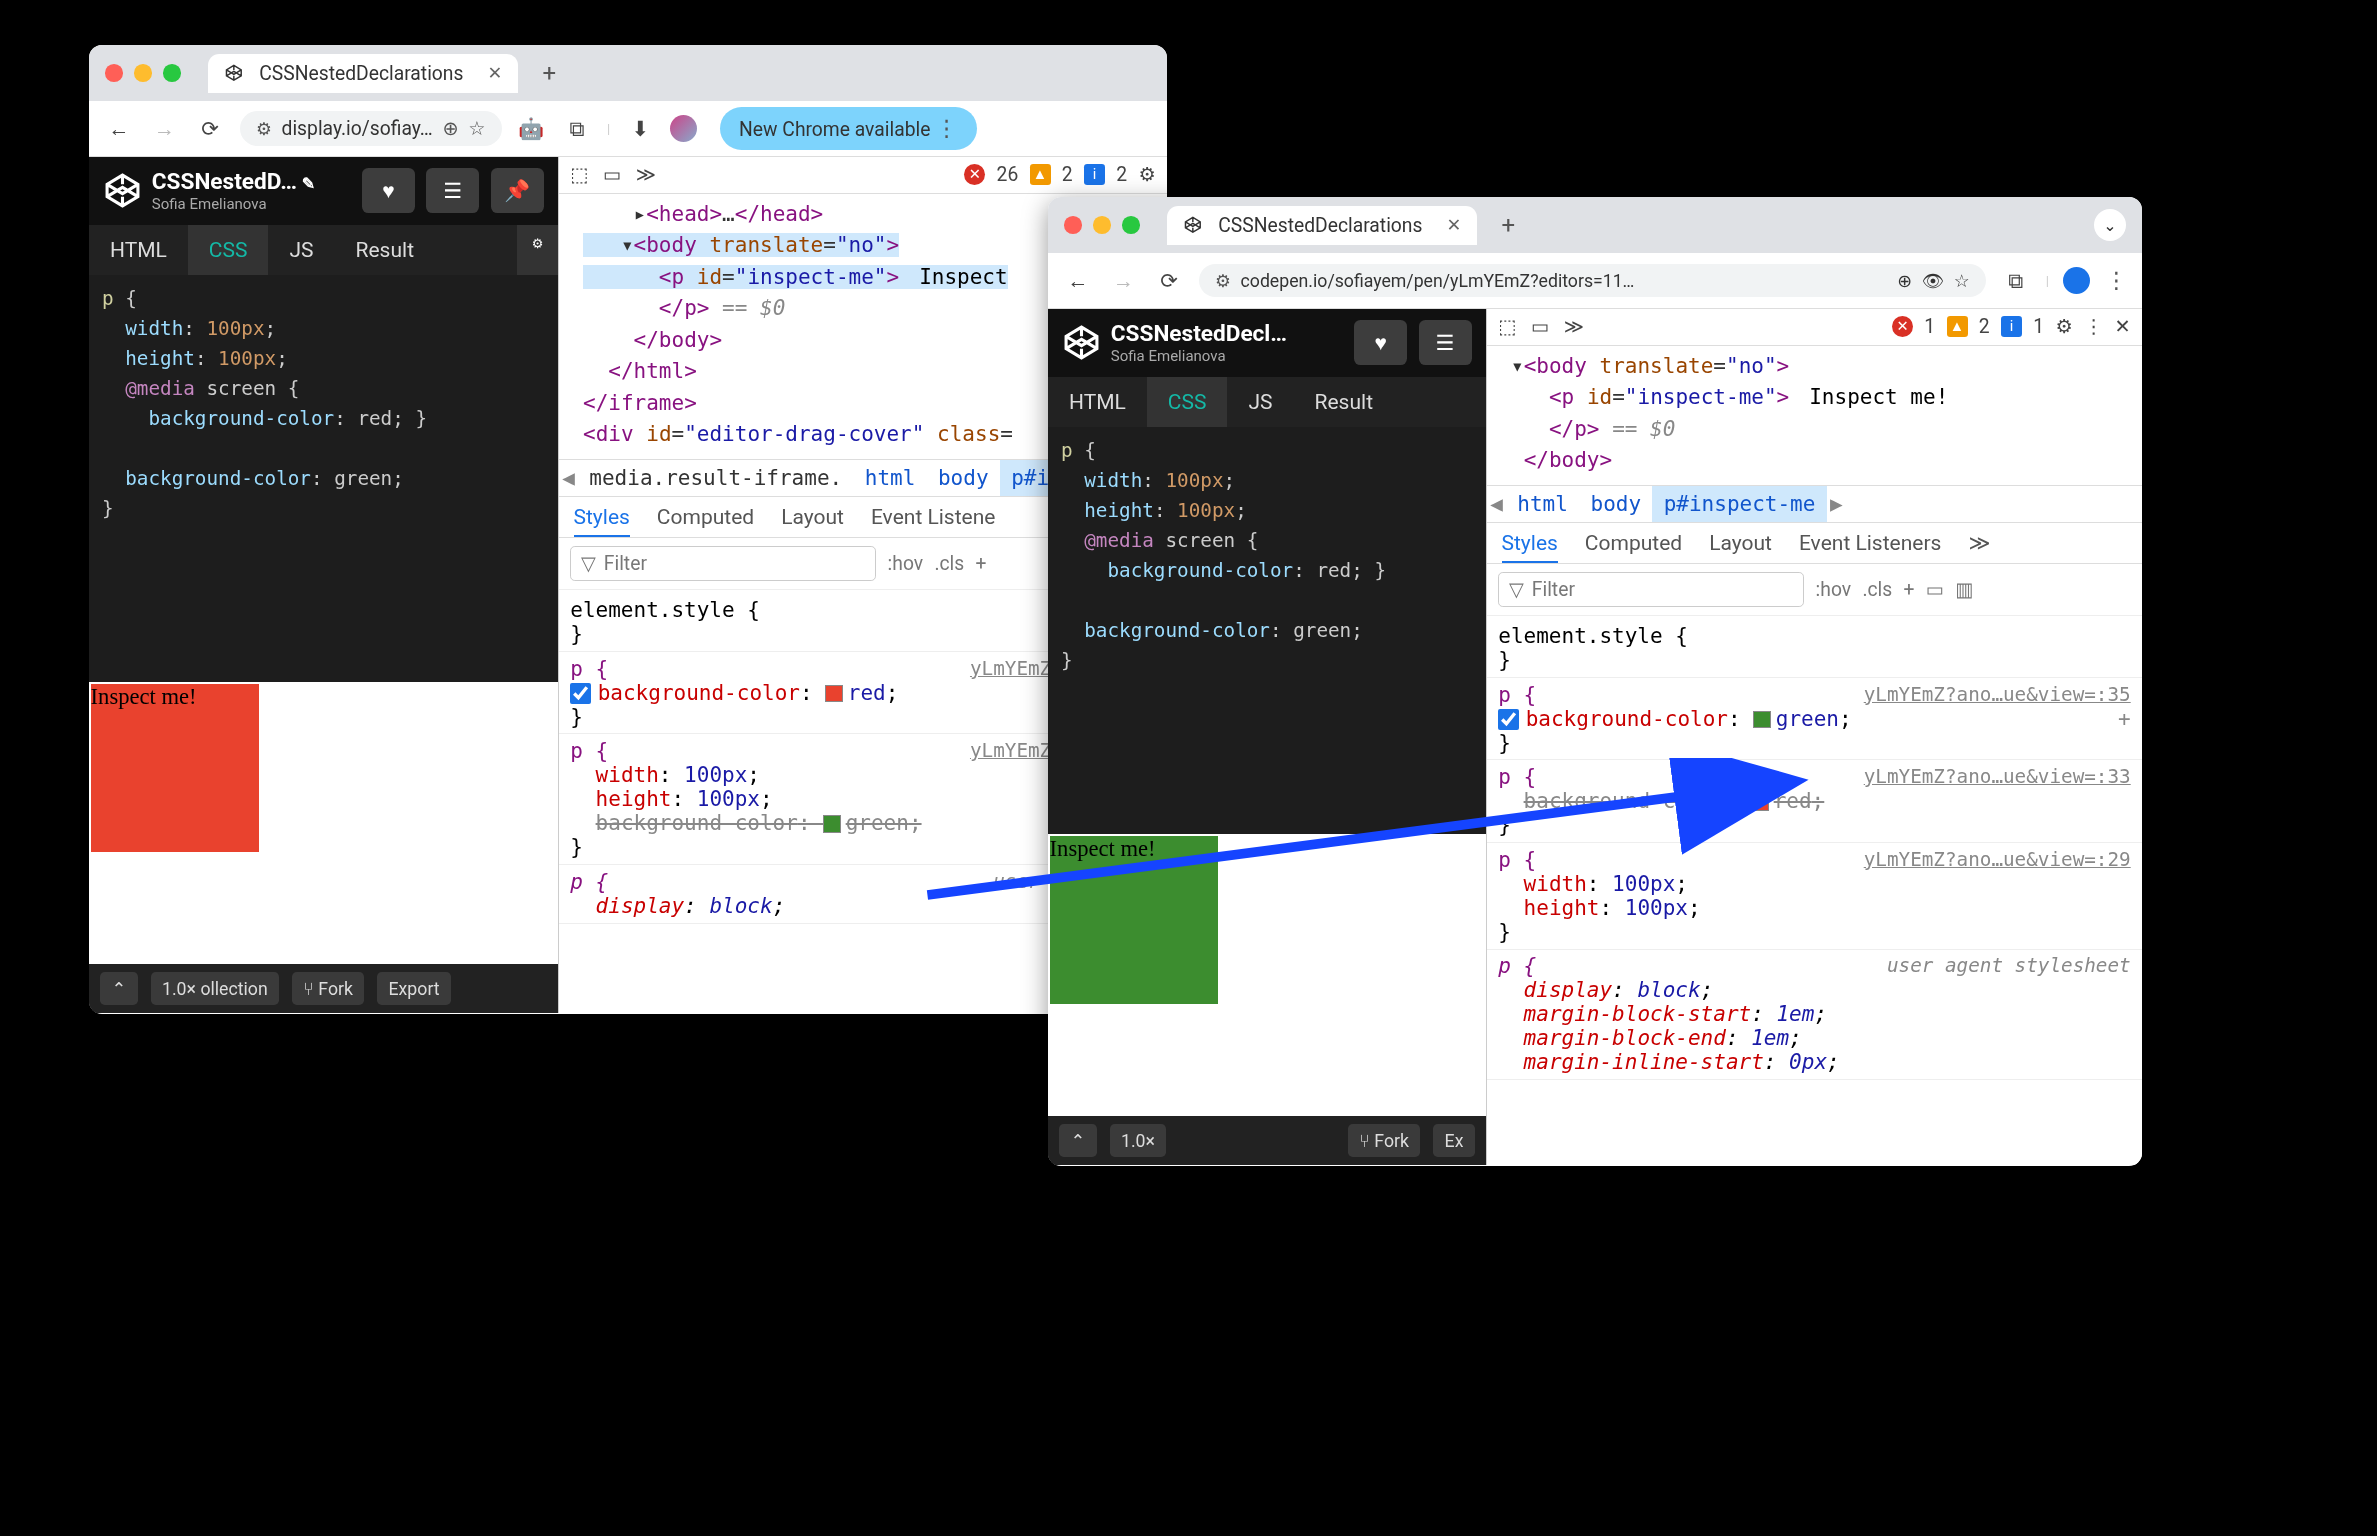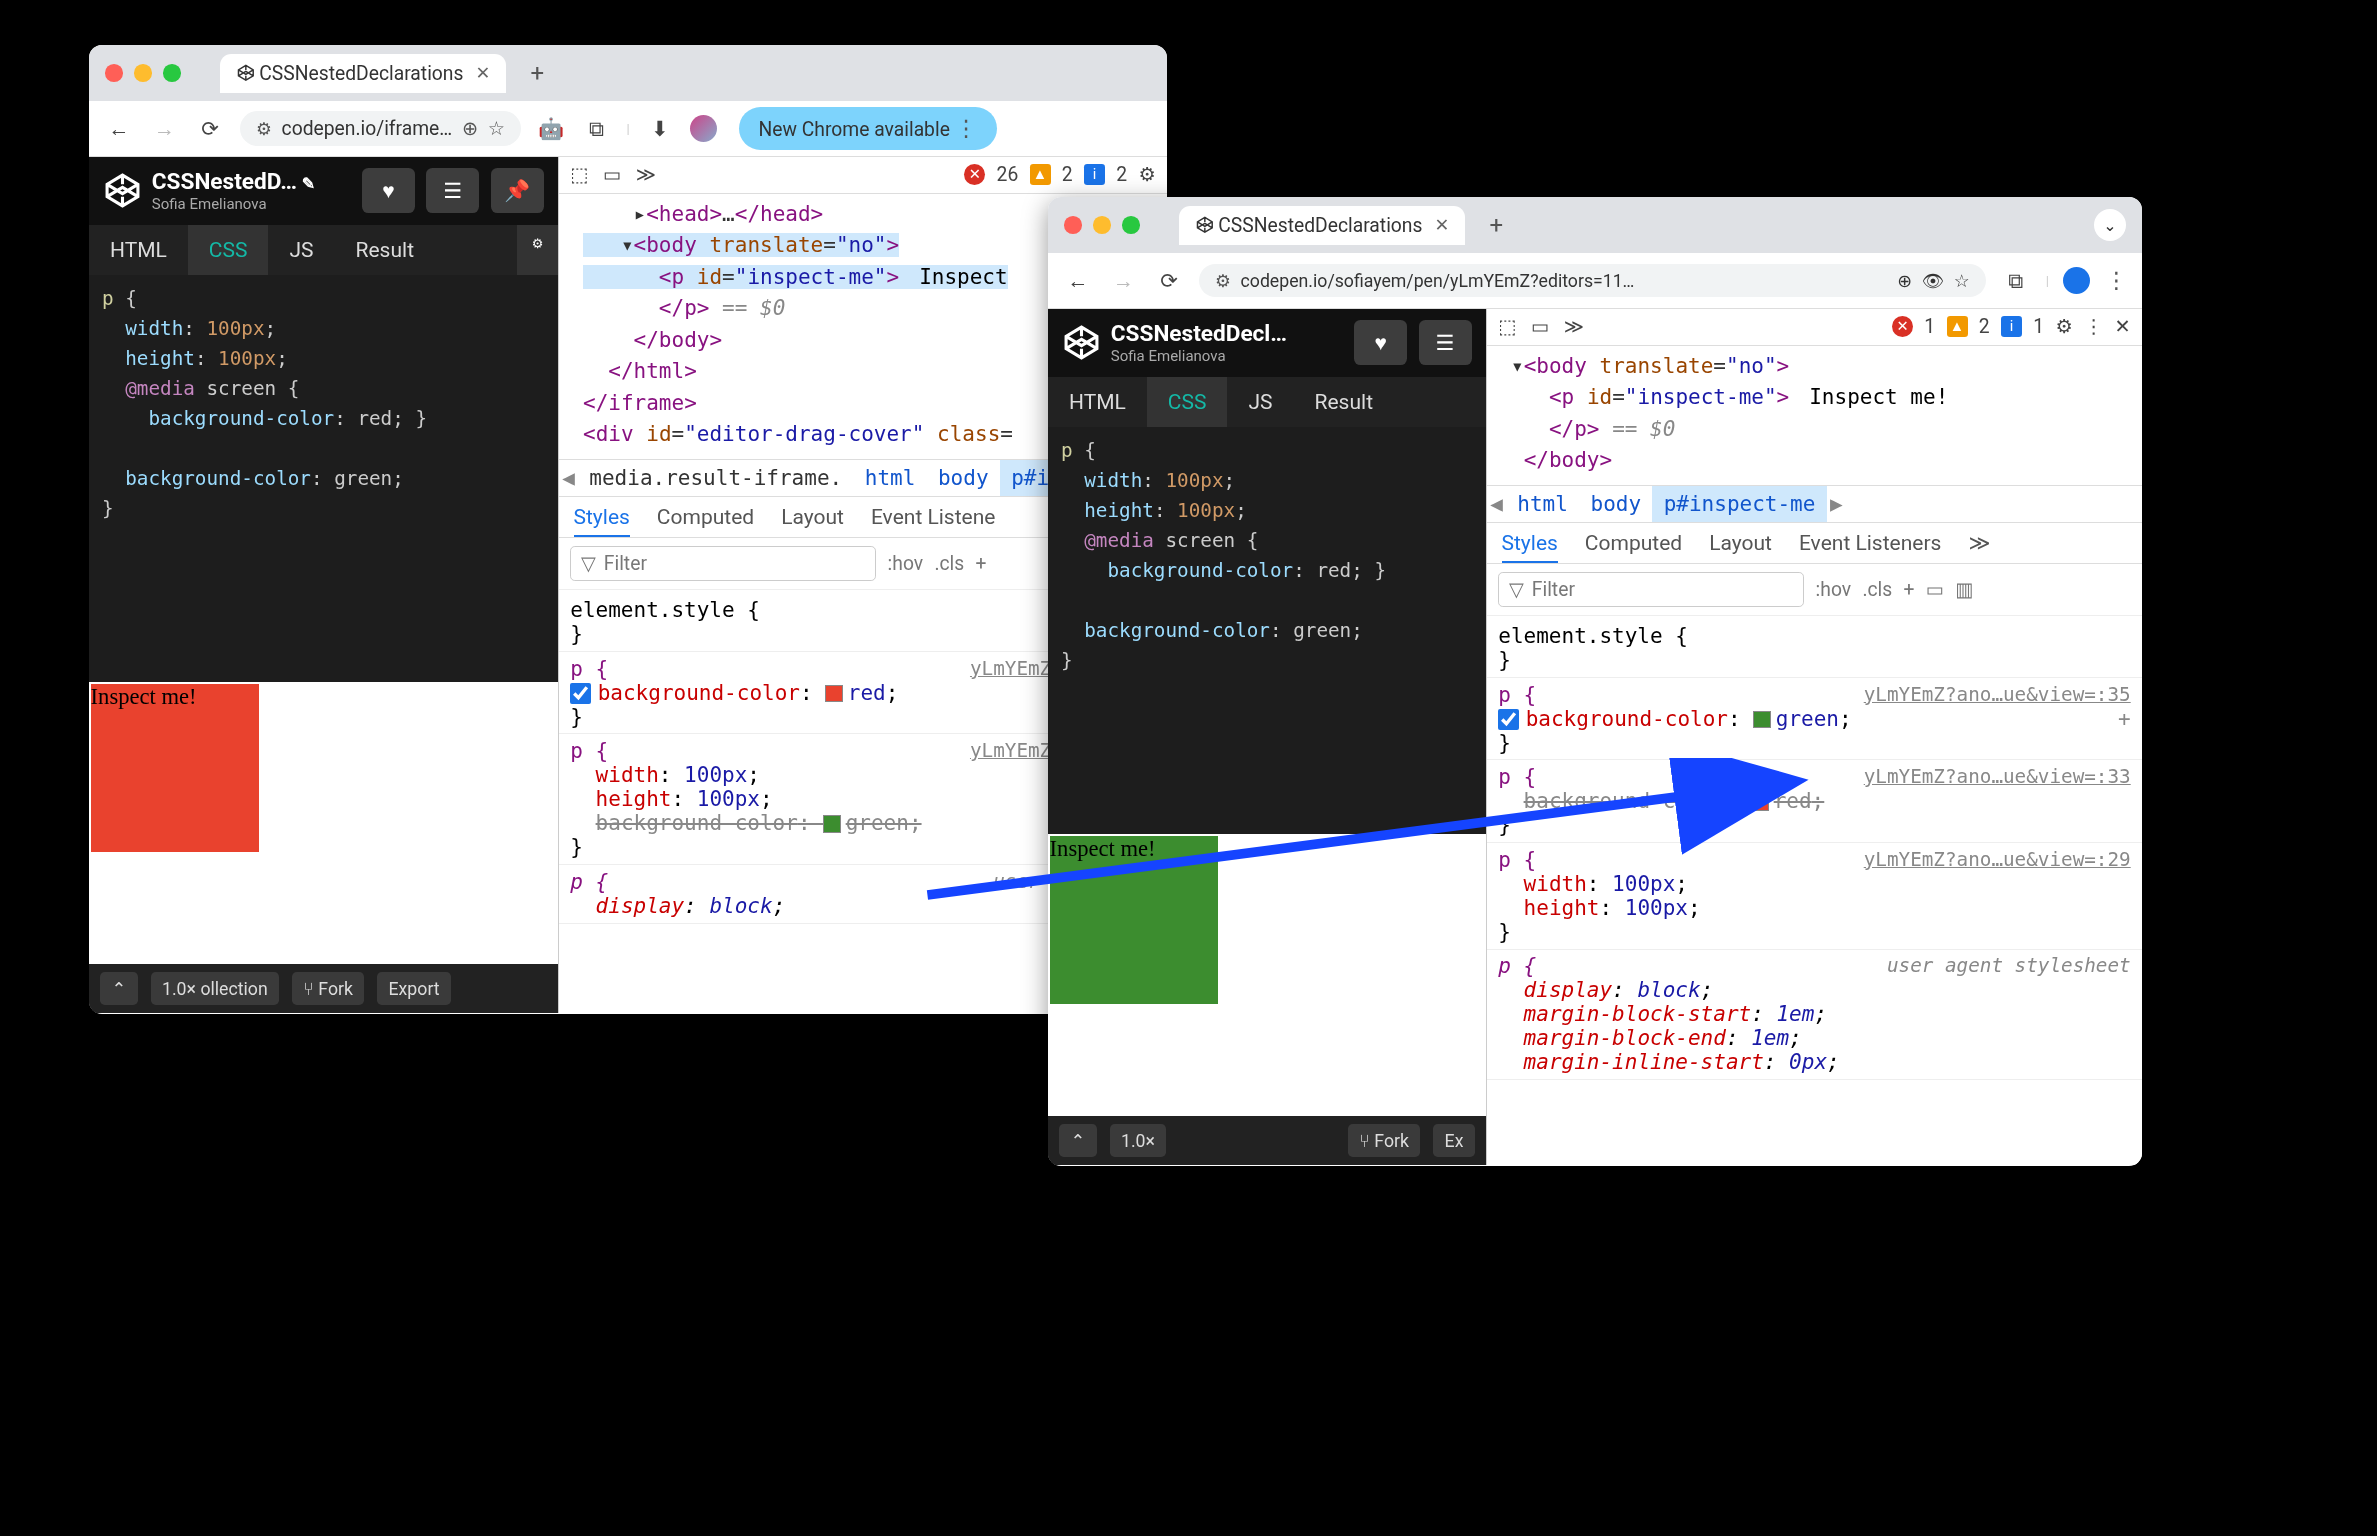--- a/index.html
+++ b/index.html
@@ -3,21 +3,21 @@
 <meta charset="utf-8">
 <style>
 * { box-sizing: border-box; margin: 0; padding: 0; }
 body { background: #000; font-family: -apple-system, BlinkMacSystemFont, "Segoe UI", Roboto, sans-serif; width: 2377px; height: 1536px; position: relative; }
 .window { position: absolute; background: #fff; border-radius: 13px; overflow: hidden; box-shadow: 0 6.4px 26px rgba(0,0,0,0.4); }
 .win1 { left: 89px; top: 45px; width: 1078px; height: 969px; }
 .win2 { left: 1048px; top: 197px; width: 1094px; height: 969px; }
 .tabbar { display: flex; align-items: center; height: 56px; background: #dfe1e5; padding: 0 16px; gap: 11.3px; }
 .dot { width: 17.7px; height: 17.7px; border-radius: 50%; display: inline-block; }
 .dot.red { background: #ff5f57; } .dot.yellow { background: #febc2e; } .dot.green { background: #28c840; }
-.tab { display: flex; align-items: center; background: #fff; border-radius: 11.3px 11.3px 0 0; padding: 8px 16px; gap: 4px; margin-left: 28px; font-size: 19.3px; color: #333; }
+.tab { display: flex; align-items: center; background: #fff; border-radius: 11.3px 11.3px 0 0; padding: 8px 16px; gap: 16px; margin-left: 16px; font-size: 19.3px; color: #333; }
 .tab .favicon { width:19.3px; height:19.3px; display:flex; align-items:center; justify-content:center; }
 .close-x { color: #666; font-size: 17.7px; margin-left: 8px; }
 .plus { color: #555; font-size: 24px; margin-left: 13px; }
 .chevron-cap { margin-left: auto; background:#fff; border-radius:50%; width:32px; height:32px; display:flex; align-items:center; justify-content:center; font-size:16px; color:#333; }
 .toolbar { display: flex; align-items: center; height: 56px; padding: 0 14.5px; gap: 14.5px; border-bottom: 0.8px solid #ddd; }
 .tb-btn { color: #444; font-size: 21px; display:flex; align-items:center; justify-content:center; width:31px; height:31px; }
 .url { display: flex; align-items: center; background: #f1f3f4; border-radius: 32px; padding: 6.4px 16px; gap: 9.7px; font-size: 19.3px; color: #333; flex:0 0 auto; }
 .url.small { font-size:17.7px; }
 .url .tune { font-size:17.7px; color:#555; }
 .spacer { flex: 1; }
@@ -93,21 +93,21 @@
       <span class="close-x">✕</span>
     </div>
     <span class="plus">+</span>
   </div>
   <div class="toolbar">
     <span class="tb-btn">←</span>
     <span class="tb-btn" style="color:#bbb">→</span>
     <span class="tb-btn">⟳</span>
     <div class="url">
       <span class="tune">⚙</span>
-      <span>codepen.io/iframe…</span>
+      <span>display.io/sofiay…</span>
       <span style="color:#555">⊕</span>
       <span style="color:#555">☆</span>
     </div>
     <span class="tb-btn">🤖</span>
     <span class="tb-btn">⧉</span>
     <span style="color:#ccc">|</span>
     <span class="tb-btn">⬇</span>
     <span class="avatar"></span>
     <div class="newchrome"><span>New Chrome available</span> <span class="kebab">⋮</span></div>
   </div>

